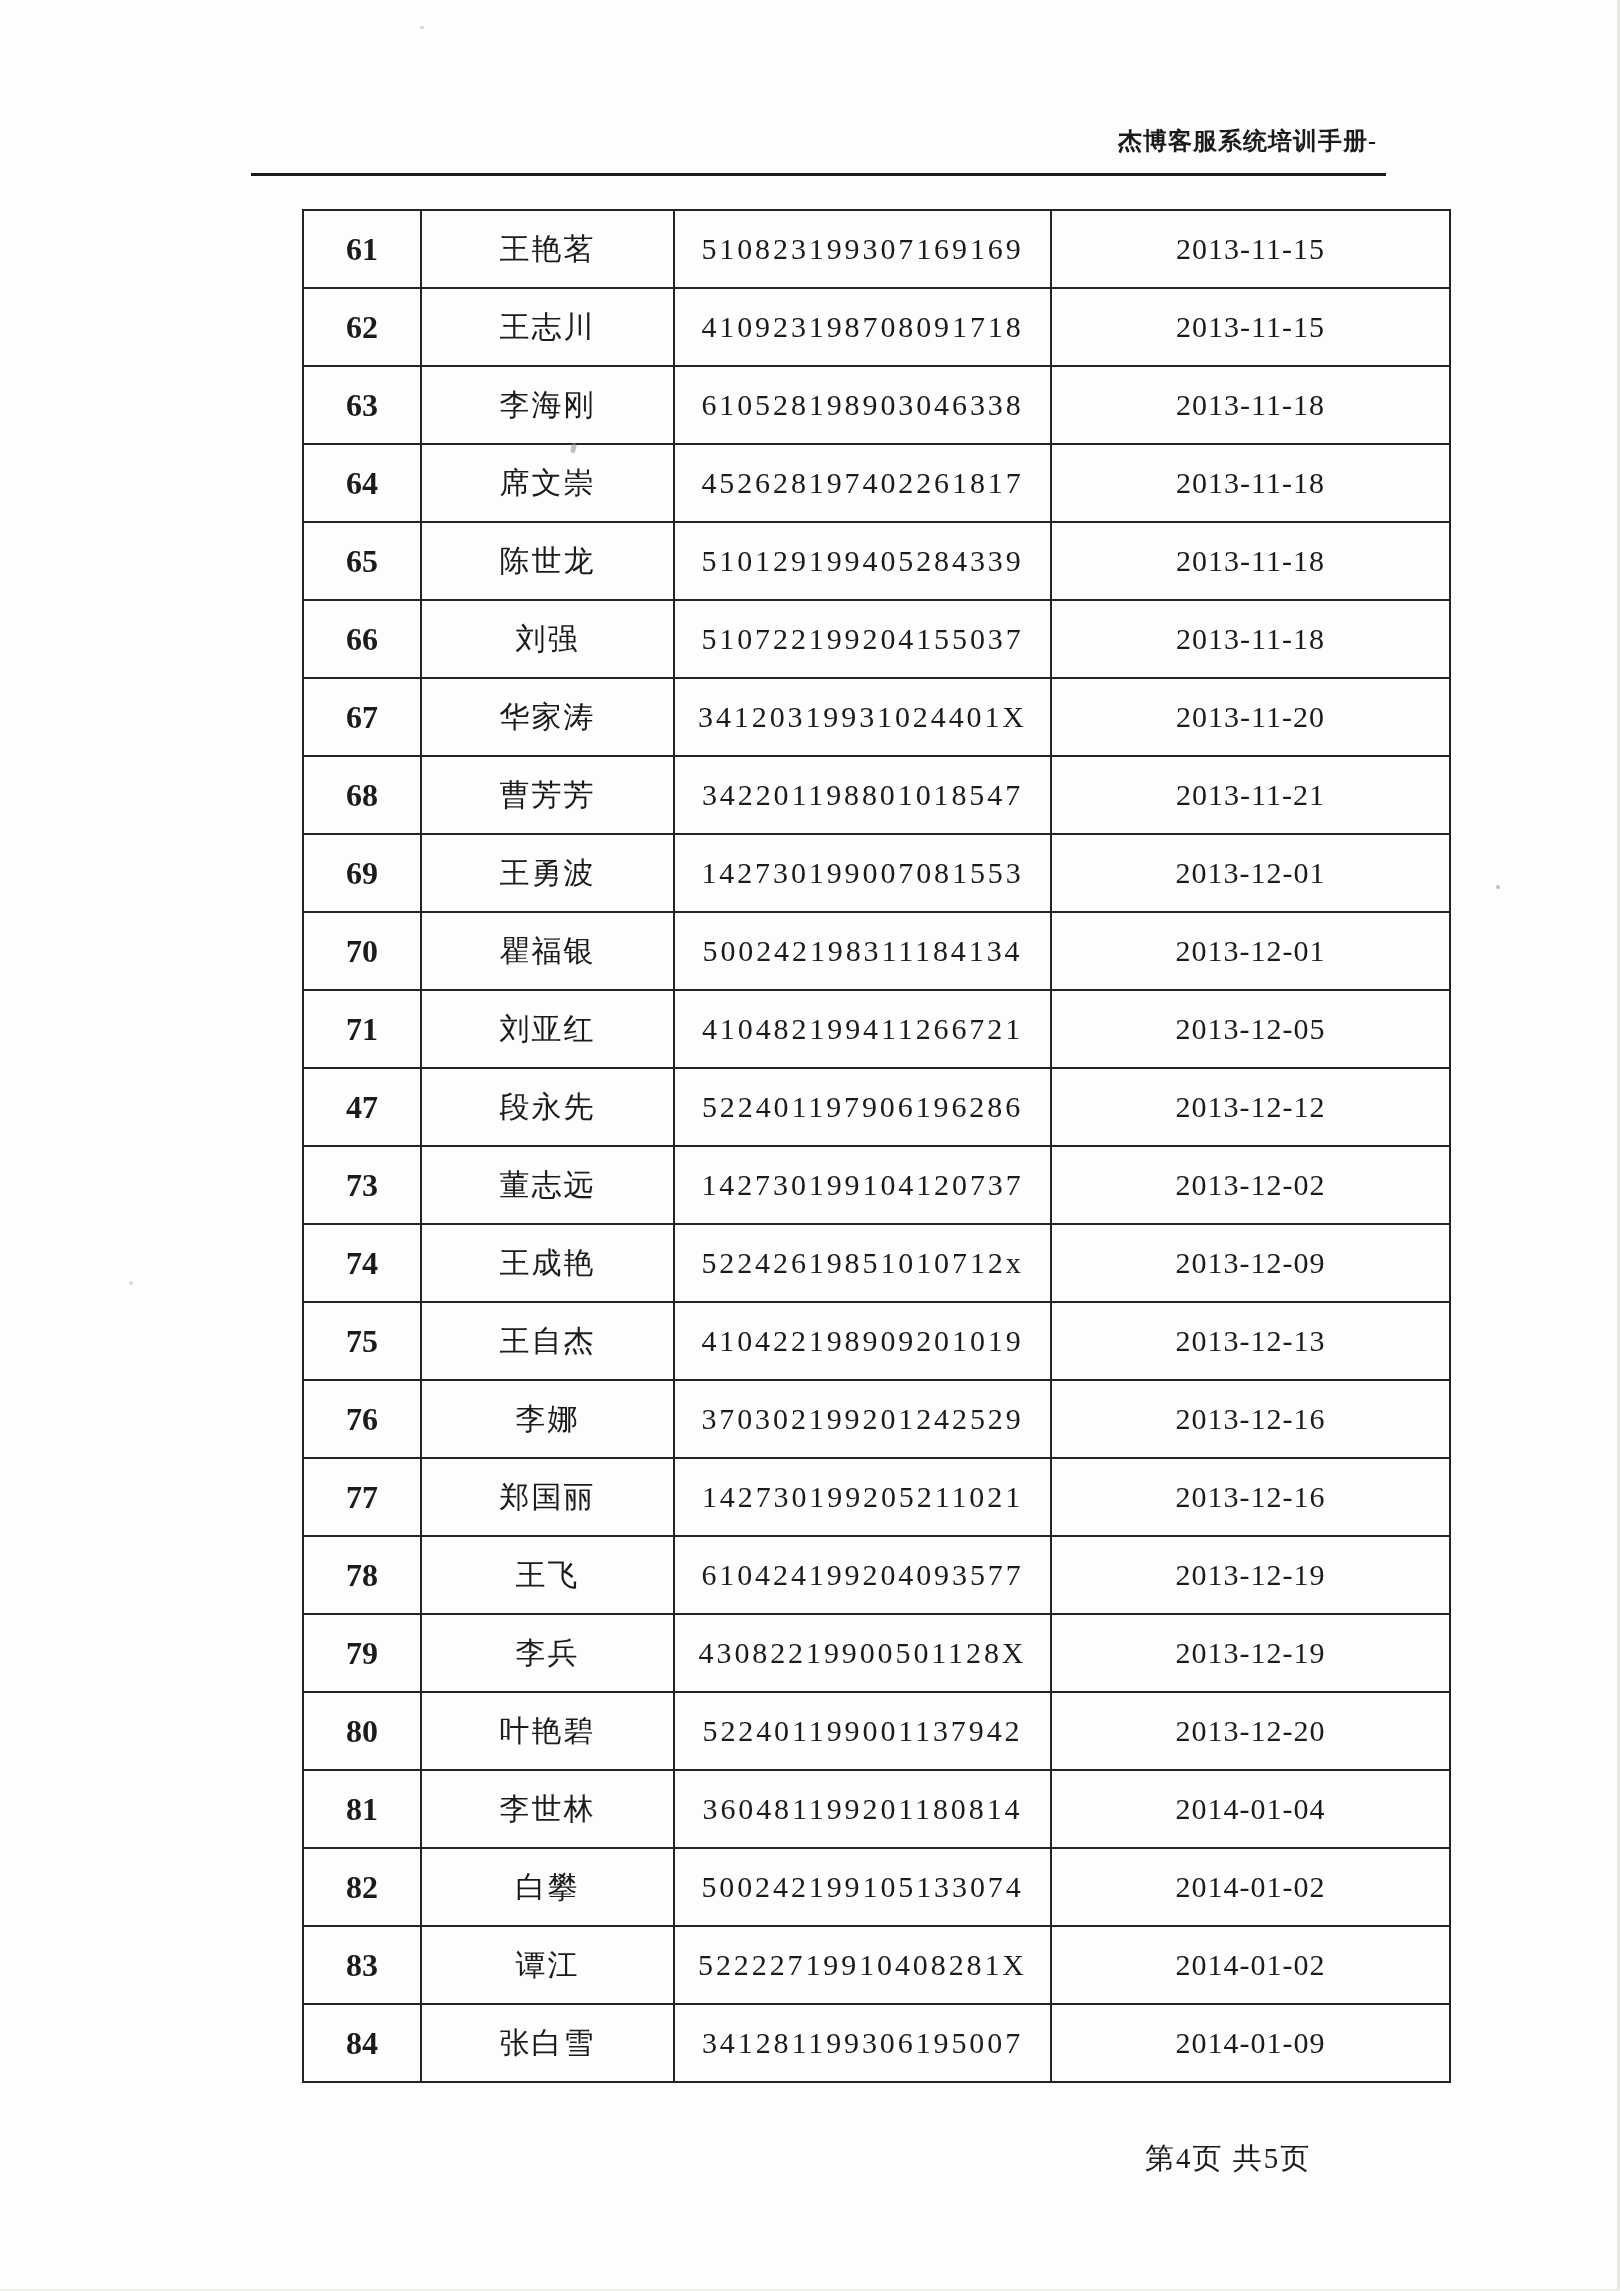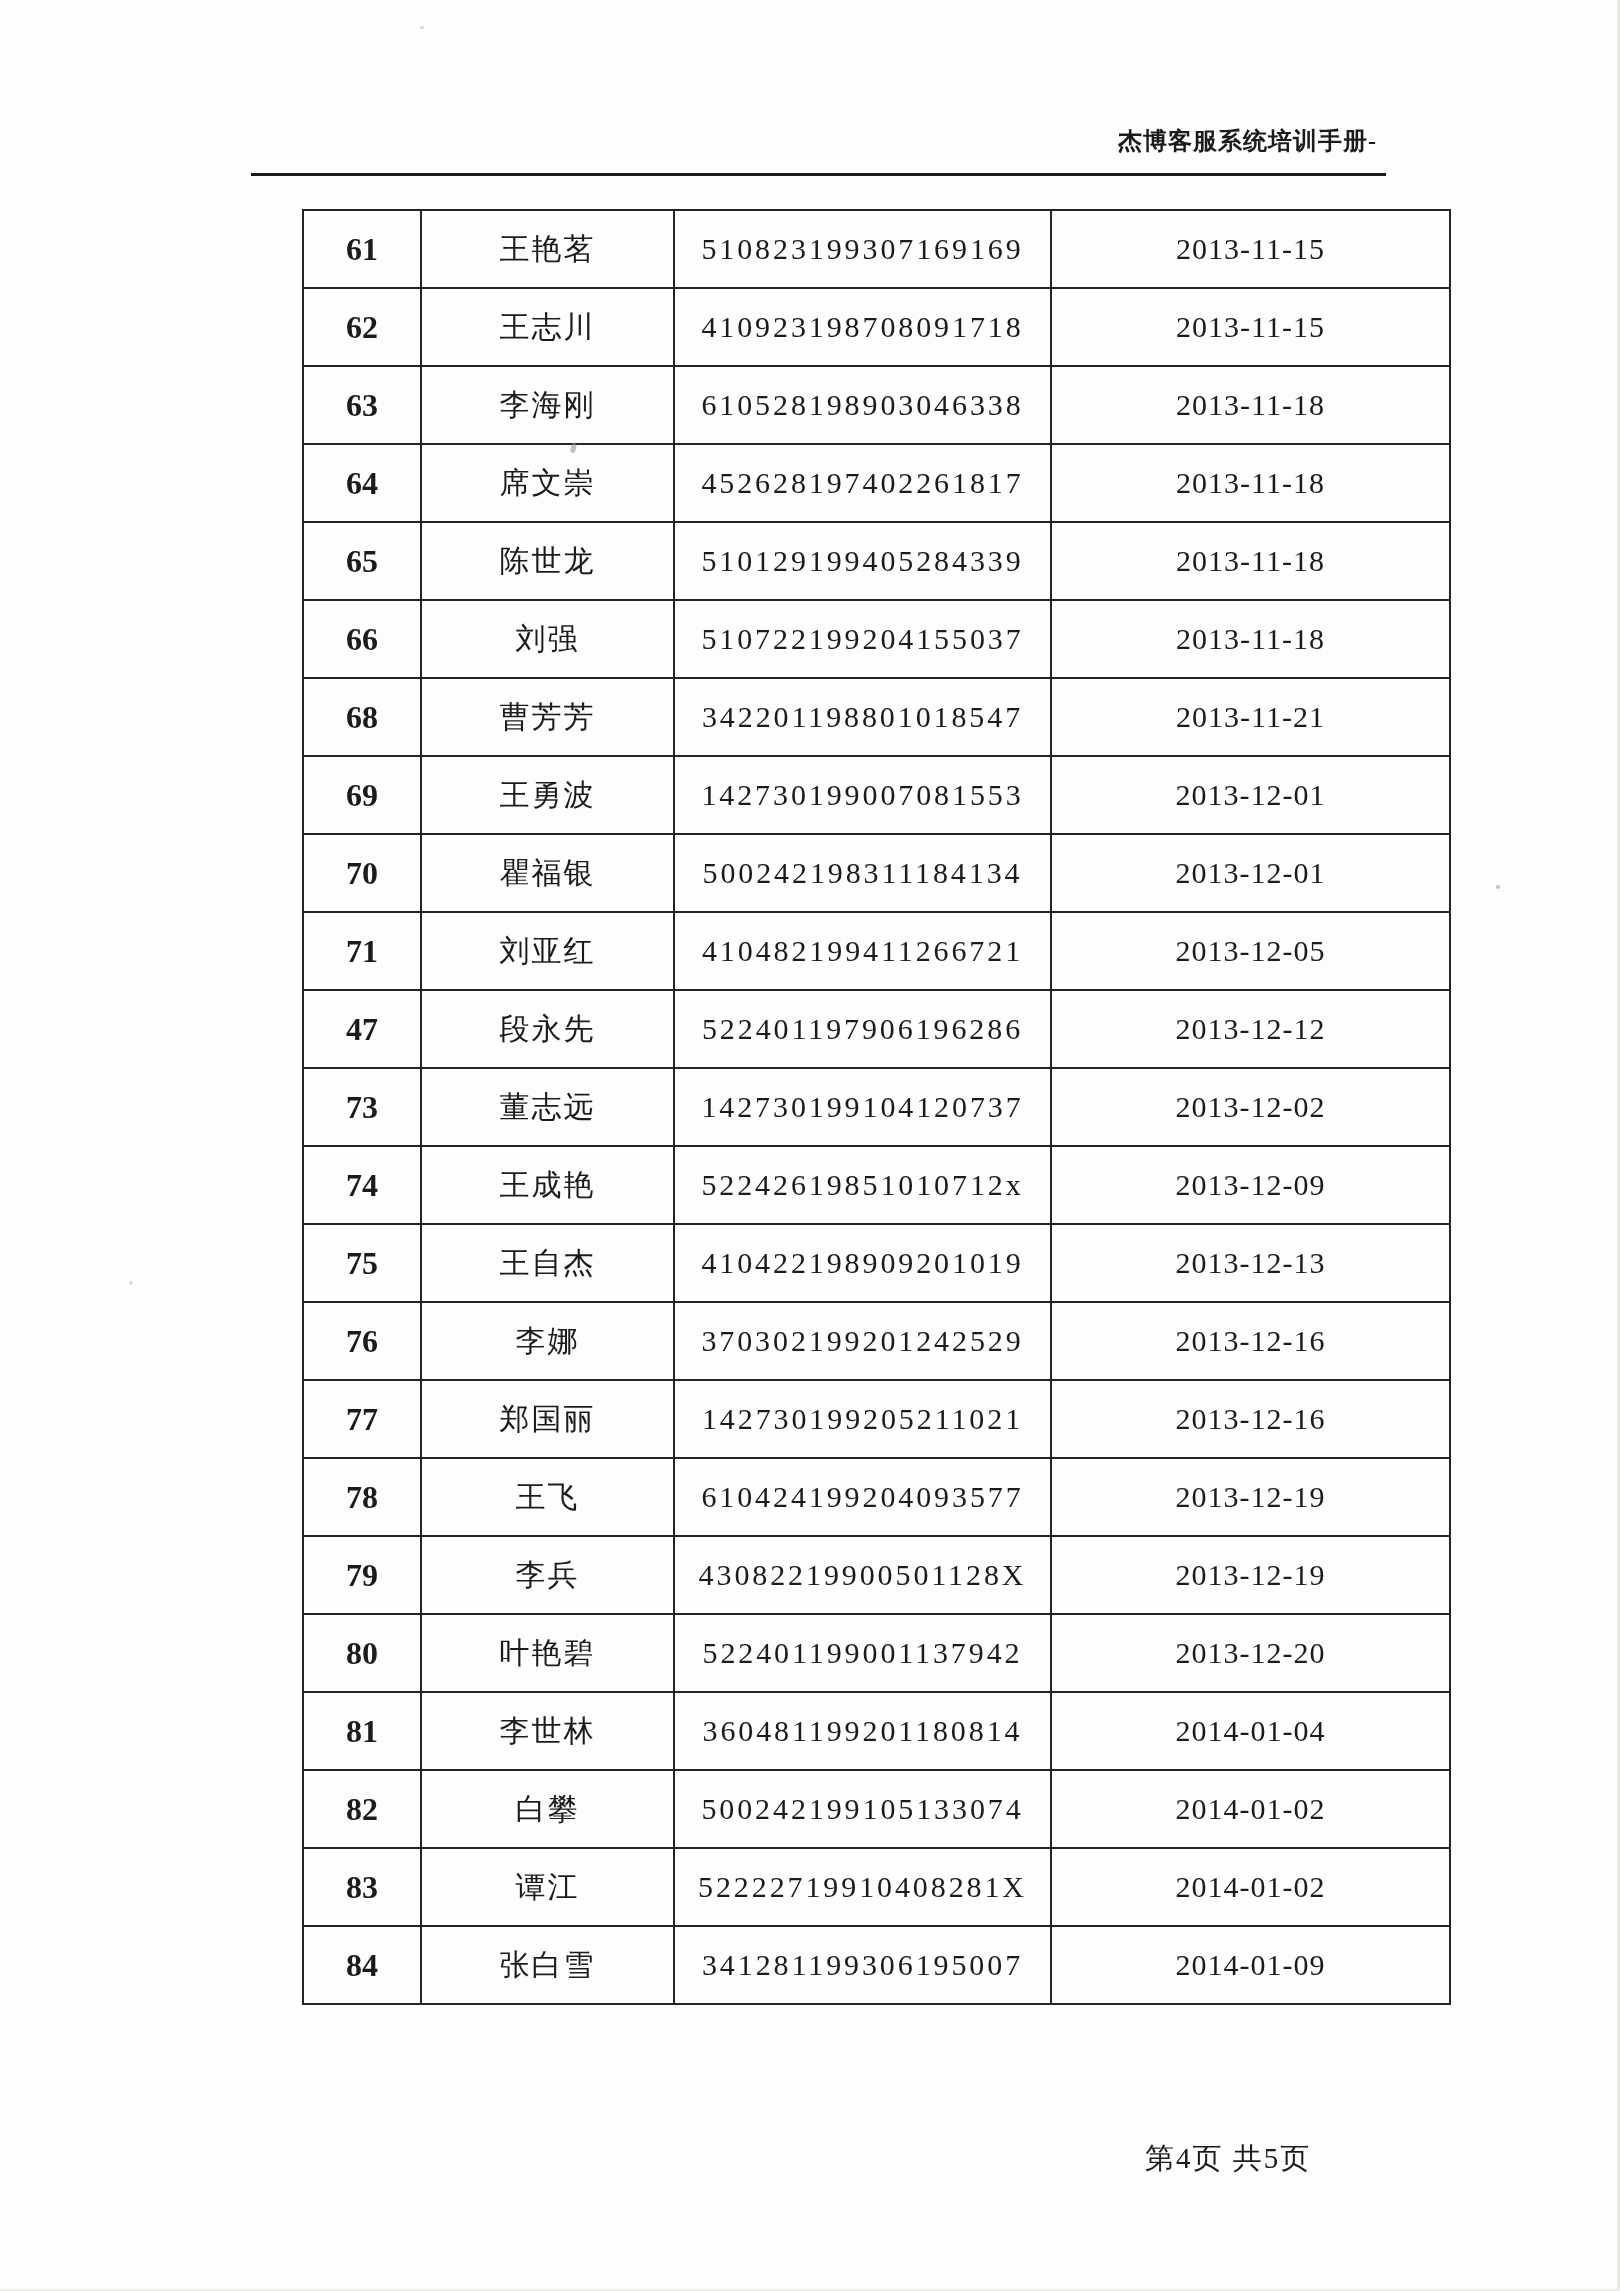--- a/index.html
+++ b/index.html
@@ -117,20 +117,26 @@
           <td class="c-id">510129199405284339</td>
           <td class="c-date">2013-11-18</td>
         </tr>
         <tr>
           <td class="c-num">66</td>
           <td class="c-name">刘强</td>
           <td class="c-id">510722199204155037</td>
           <td class="c-date">2013-11-18</td>
         </tr>
         <tr>
+          <td class="c-num">67</td>
+          <td class="c-name">华家涛</td>
+          <td class="c-id">34120319931024401X</td>
+          <td class="c-date">2013-11-20</td>
+        </tr>
+        <tr>
           <td class="c-num">68</td>
           <td class="c-name">曹芳芳</td>
           <td class="c-id">342201198801018547</td>
           <td class="c-date">2013-11-21</td>
         </tr>
         <tr>
           <td class="c-num">69</td>
           <td class="c-name">王勇波</td>
           <td class="c-id">142730199007081553</td>
           <td class="c-date">2013-12-01</td>

